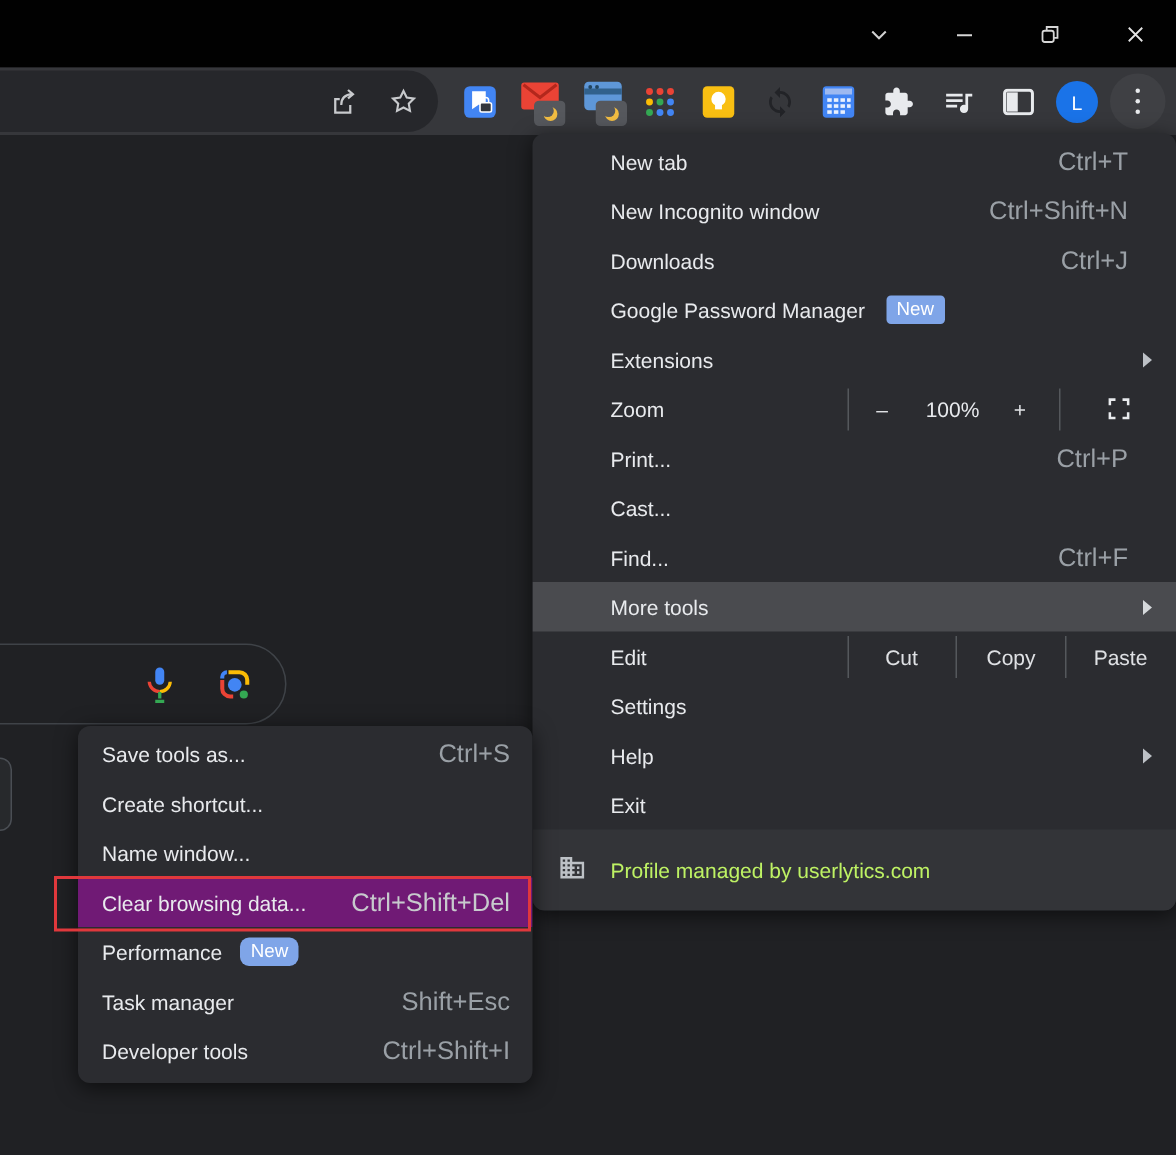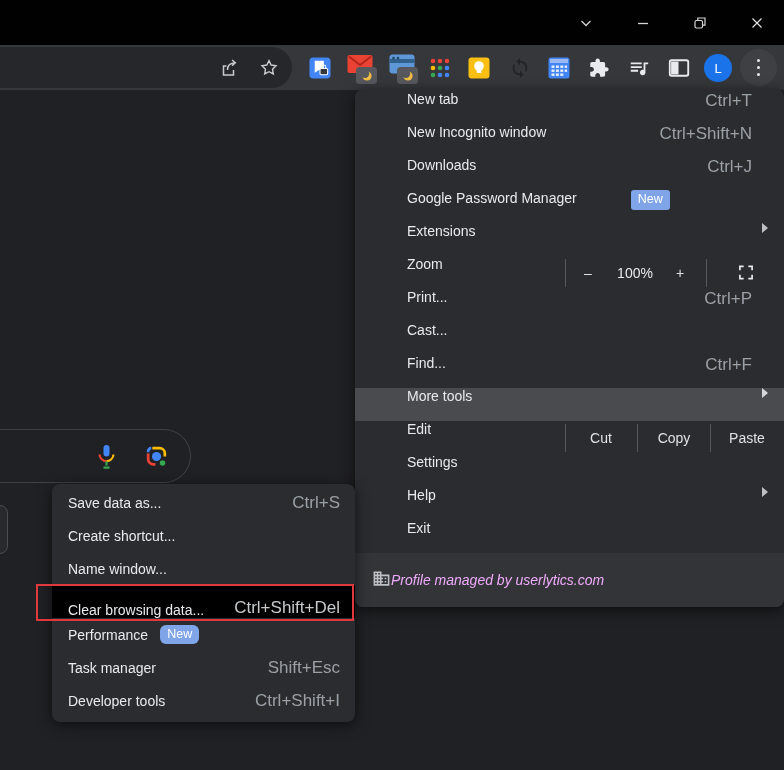--- a/index.html
+++ b/index.html
@@ -21,34 +21,34 @@
   .menu-btn i { width:3.4px; height:3.4px; border-radius:50%; background:#e8eaed; }
 
   
   .page { position:absolute; left:0; top:90px; width:784px; height:680px; background:#202124; }
   .search-pill { position:absolute; left:-60px; top:429px; width:251px; height:54px; border:1px solid #3f4348; border-radius:27px; }
   .pill-icon { position:absolute; }
   .left-partial { position:absolute; left:-16px; top:505px; width:24px; height:49px; border:1px solid #4a4e54; border-radius:8px; background:#27292c; }
 
   
   .menu-panel { position:absolute; left:355px; top:89px; width:429px; background:#2b2c30; border-radius:8px; box-shadow:0 3px 14px rgba(0,0,0,.6); padding:2px 0 0 0; overflow:hidden; z-index:10; }
-  .mrow { position:relative; height:33px; display:flex; align-items:flex-start; padding:0 14px 0 52px; font-size:14px; color:#e8eaed;gap:40px; }
+  .mrow { position:relative; height:33px; display:flex; align-items:center; padding:0 14px 0 52px; font-size:14px; color:#e8eaed; }
   .mrow.hl { background:#4a4b4f; }
   .grow { flex:1; }
   .shortcut { color:#9aa0a6; font-size:17px; margin-right:18px; white-space:nowrap; }
   .arrow { width:0; height:0; border-left:6px solid #bdc1c6; border-top:5px solid transparent; border-bottom:5px solid transparent; margin-right:2px; }
   .badge { display:inline-block; background:#7fa5e8; color:#fff; font-size:12.5px; line-height:1; padding:3px 7px 4px; border-radius:3px; margin-left:14px; }
   .badge.round { border-radius:6px; margin-left:12px; }
   .vsep { position:absolute; width:1px; height:28px; top:2.5px; background:#55585c; }
   .zctl { position:absolute; transform:translateX(-50%); color:#dfe1e4; font-size:14px; top:50%; margin-top:-9px; height:18px; display:flex; align-items:center; justify-content:center; }
-  .menu-footer { height:54px; background:#333438; display:flex; align-items:center; padding-left:17px; color:#f0abfc; font-size:14px; margin-top:0;font-style:italic; }
+  .menu-footer { height:54px; background:#333438; display:flex; align-items:center; padding-left:17px; gap:16px; color:#bef264; font-size:14px; margin-top:0; }
 
   .submenu-panel { position:absolute; left:52px; top:484px; width:303px; height:238px; background:#2b2c30; border-radius:8px; box-shadow:0 3px 14px rgba(0,0,0,.6); padding:2px 0; overflow:hidden; z-index:20; }
   .srow { position:relative; height:33px; display:flex; align-items:center; padding:0 15px 0 16px; font-size:14px; color:#e8eaed; }
-  .srow.hl { background:#000000;align-items:flex-end; }
+  .srow.hl { background:#701a75; }
   .srow .shortcut { margin-right:0; }
   .srow.hl .shortcut { color:#c7cacd; }
 
   .red-box { position:absolute; left:36px; top:584px; width:318px; height:37px; border:2.5px solid #e0383c; z-index:30; }
 </style>
 </head>
 <body>
 
 <div class="screen">
 
@@ -317,21 +317,21 @@
         <svg width="19" height="19" viewBox="0 0 24 24">
             <path d="M12 7V3H2v18h20V7H12zM6 19H4v-2h2v2zm0-4H4v-2h2v2zm0-4H4V9h2v2zm0-4H4V5h2v2zm4 12H8v-2h2v2zm0-4H8v-2h2v2zm0-4H8V9h2v2zm0-4H8V5h2v2zm10 12h-8v-2h2v-2h-2v-2h2v-2h-2V9h8v10zm-2-8h-2v2h2v-2zm0 4h-2v2h2v-2z" fill="#bdc1c6"></path>
           </svg>
       </span>
       <span>Profile managed by userlytics.com</span>
     </div>
   </div>
 
   <div class="submenu-panel">
     <div class="srow">
-      <span>Save data as...</span>
+      <span>Save tools as...</span>
         <span class="grow"></span>
       <span class="shortcut">Ctrl+S</span>
     </div>
     <div class="srow">
       <span>Create shortcut...</span>
     </div>
     <div class="srow">
       <span>Name window...</span>
     </div>
     <div class="srow hl">

